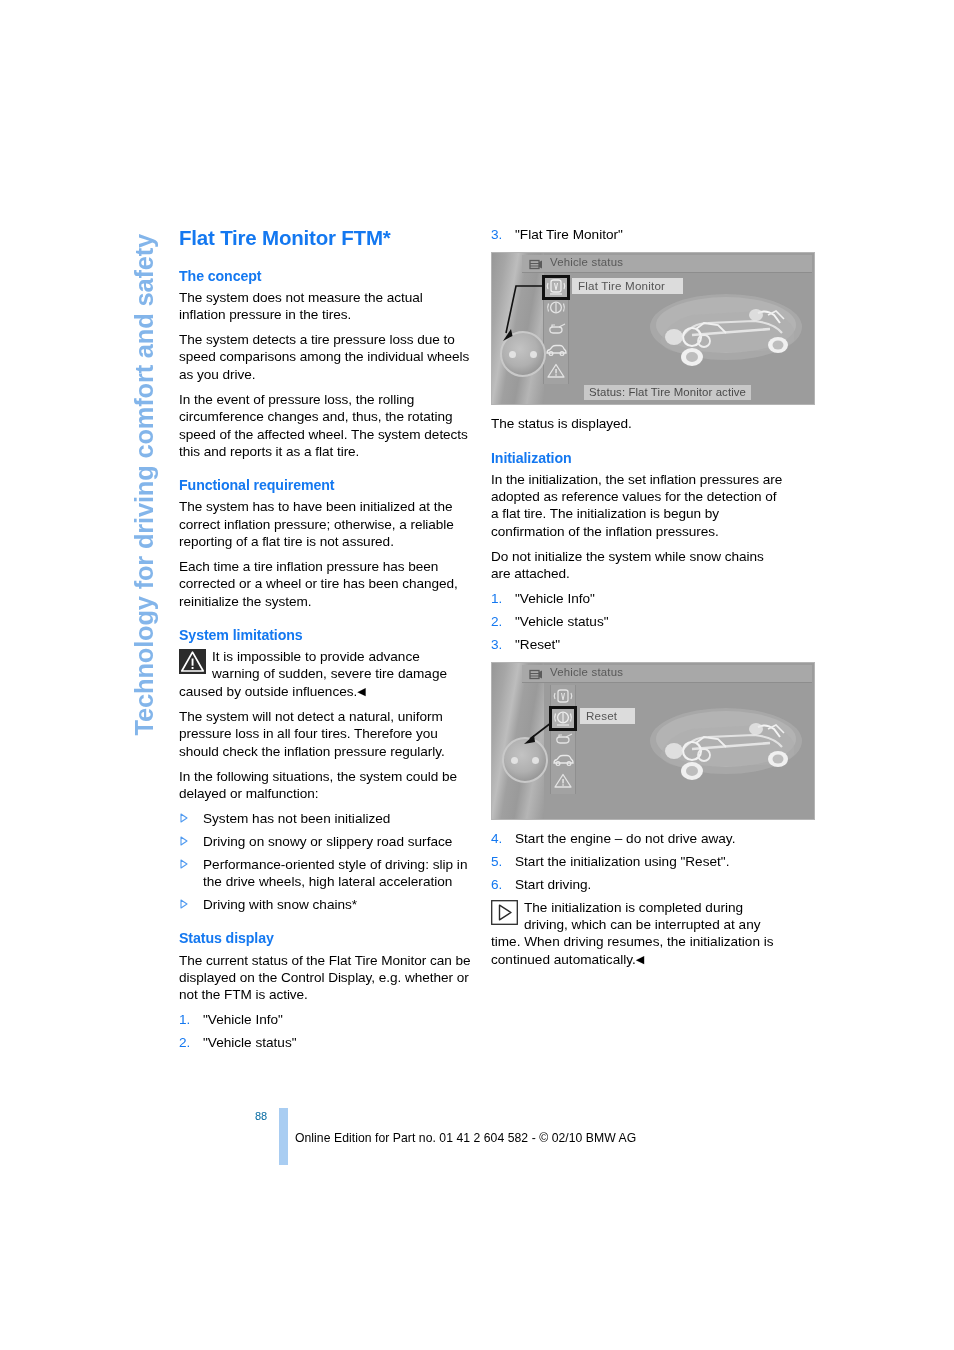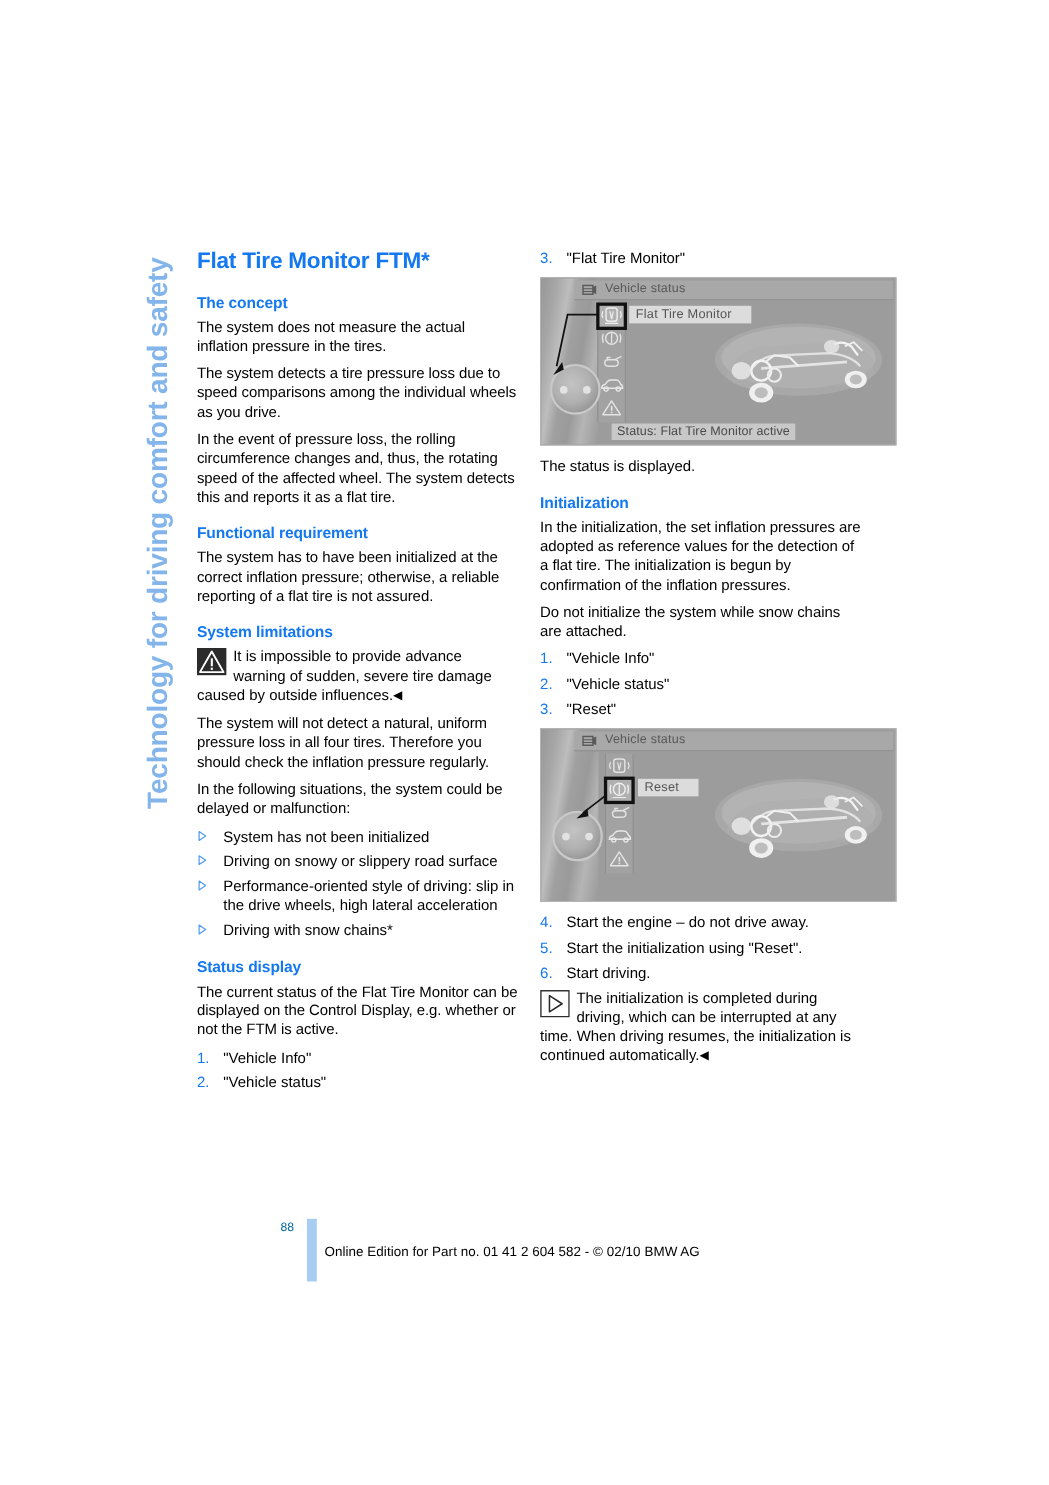--- a/index.html
+++ b/index.html
@@ -158,21 +158,21 @@
     margin: 9px 0 10px 0;
     background: #9c9c9c;
     overflow: hidden;
     border: 1px solid #b4b4b4;
     box-sizing: border-box;
   }
   .cd-shot.tall { height: 158px; }
 
   .cd-footer-text {
     position: absolute;
-    left: 64px;
+    left: 92px;
     bottom: 4px;
     font-size: 11.4px;
     color: #4a4a4a;
     background: #c8c8c8;
     padding: 1px 5px 2px 5px;
     white-space: nowrap;
     letter-spacing: 0.1px;
   }
 
   .cd-header {
@@ -313,20 +313,21 @@
 
     <h1 class="title">Flat Tire Monitor FTM*</h1>
 
     <h2 class="subhead first">The concept</h2>
     <p class="body">The system does not measure the actual inflation pressure in the tires.</p>
     <p class="body">The system detects a tire pressure loss due to speed comparisons among the individual wheels as you drive.</p>
     <p class="body">In the event of pressure loss, the rolling circumference changes and, thus, the rotating speed of the affected wheel. The system detects this and reports it as a flat tire.</p>
 
     <h2 class="subhead">Functional requirement</h2>
     <p class="body">The system has to have been initialized at the correct inflation pressure; otherwise, a reliable reporting of a flat tire is not assured.</p>
+    <p class="body">Each time a tire inflation pressure has been corrected or a wheel or tire has been changed, reinitialize the system.</p>
 
     <h2 class="subhead">System limitations</h2>
 
     <div class="notice">
       <span class="badge">
         <svg width="27" height="25" viewBox="0 0 27 25">
           <rect x="0" y="0" width="27" height="25" fill="#2b2b2b"></rect>
           <path d="M13.5 3.2 L24.2 22.0 L2.8 22.0 Z" fill="none" stroke="#ffffff" stroke-width="1.7" stroke-linejoin="round"></path>
           <rect x="12.6" y="9.5" width="1.9" height="7.2" fill="#ffffff"></rect>
           <rect x="12.6" y="18.0" width="1.9" height="2.0" fill="#ffffff"></rect>

